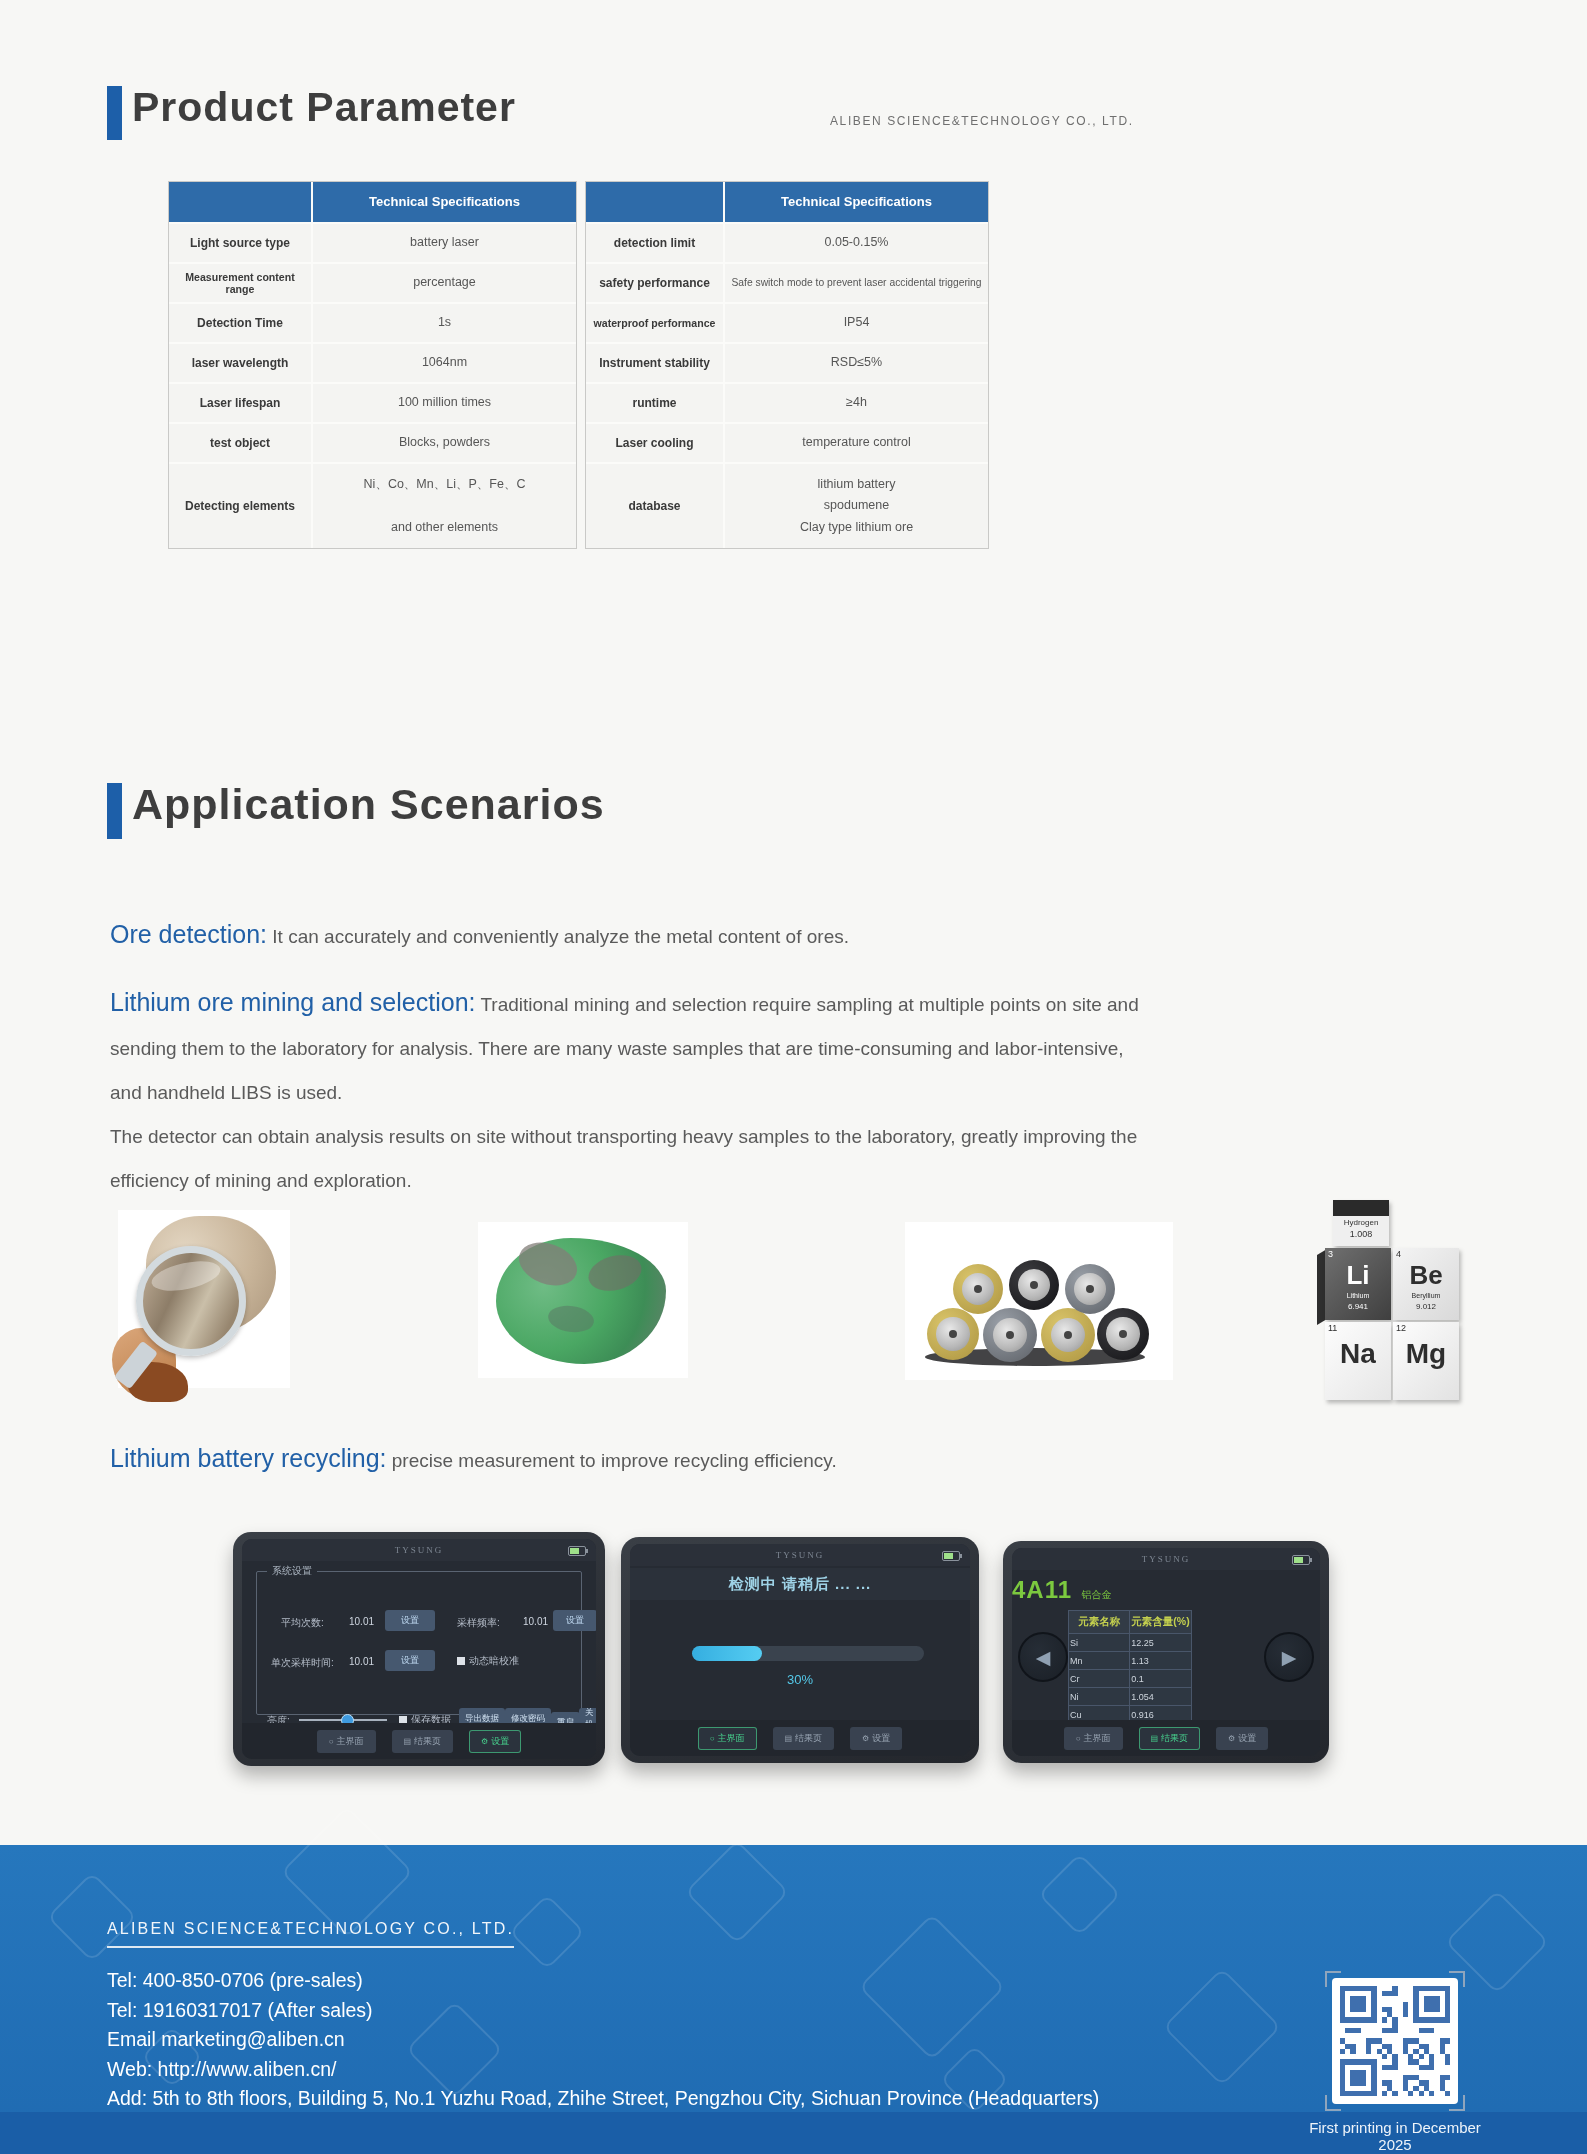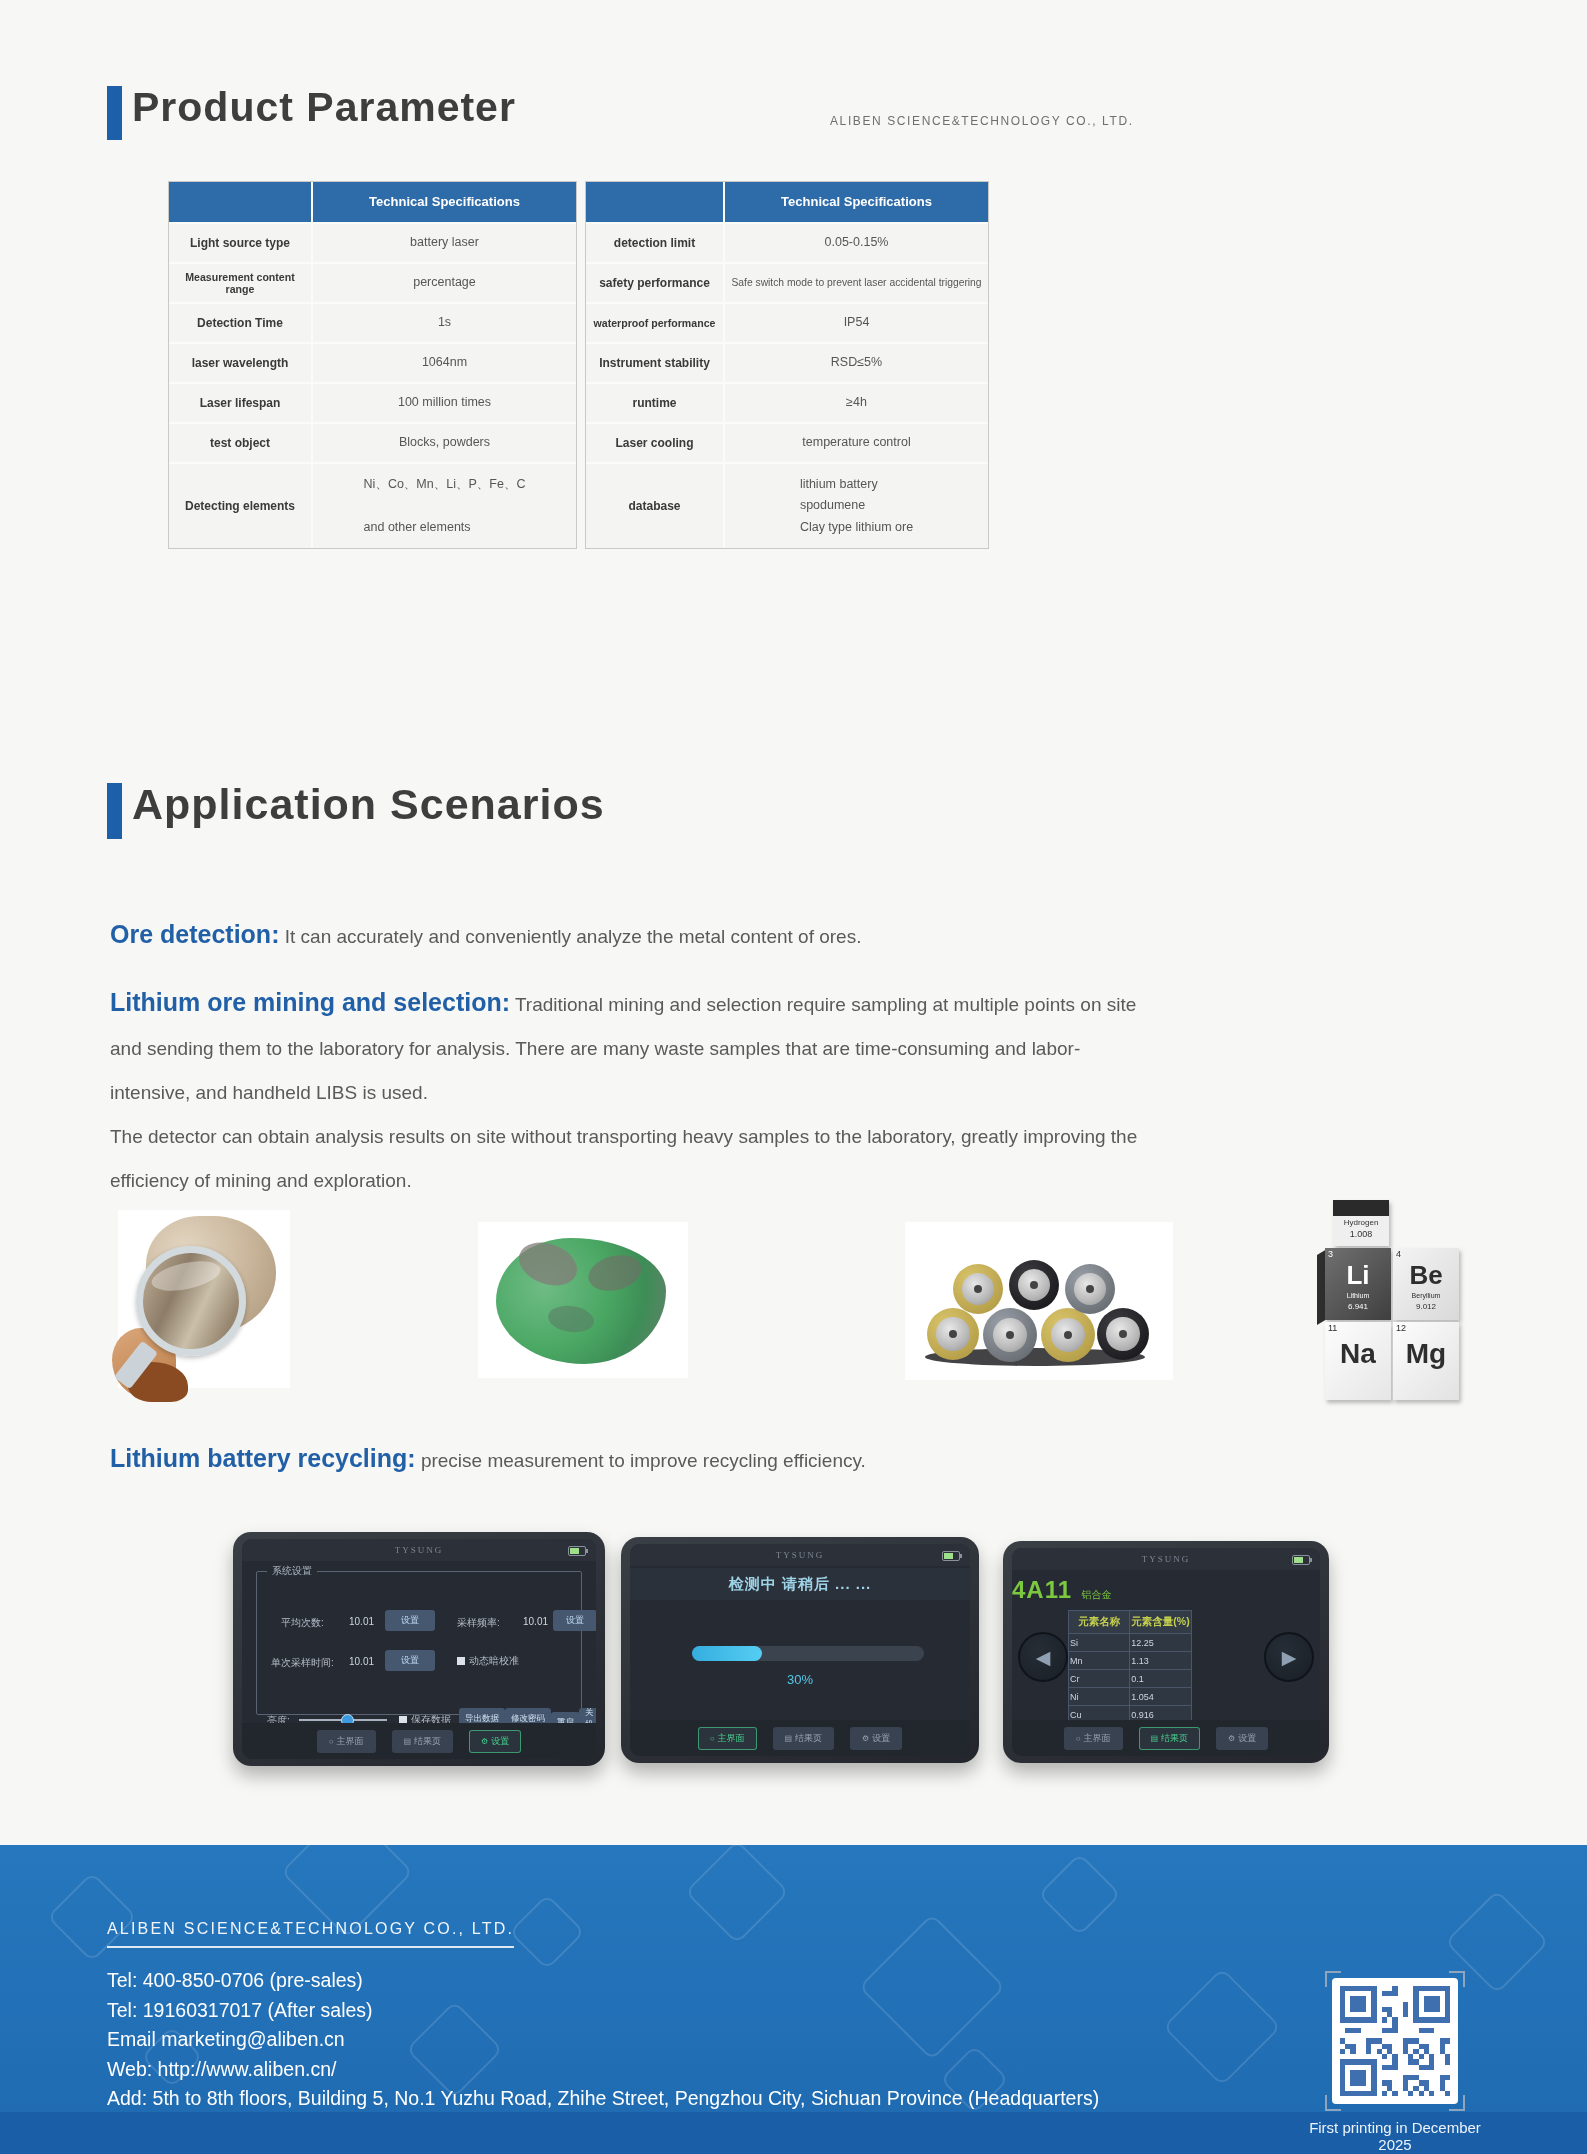--- a/index.html
+++ b/index.html
@@ -15,36 +15,36 @@
   
   .spec-table{position:absolute;top:181px;border:1px solid #c9c9c7;background:#fbfbf9;}
   .spec-left{left:168px;width:407px;}
   .spec-right{left:585px;width:402px;}
   .spec-table .tr{display:flex;gap:2px;margin-bottom:2px;}
   .spec-table .tr:last-child{margin-bottom:0;}
   .spec-table .c1{width:142px;flex:none;display:flex;align-items:center;justify-content:center;
                   text-align:center;background:#f4f4f2;font-size:12px;font-weight:700;color:#3a3a3a;
                   padding:0 2px;box-sizing:border-box;}
   .spec-right .c1{width:137px;}
-  .spec-table .c2{flex:1;display:flex;align-items:center;justify-content:center;
+  .spec-table .c2{flex:1;display:flex;align-items:center;justify-content:center;text-align:center;
                   background:#f4f4f2;font-size:12.5px;color:#565656;white-space:pre-line;
                   line-height:1.7;padding:16px 3px;box-sizing:border-box;}
   .spec-table .tr.th{height:40px;}
   .spec-table .tr.th .c1,.spec-table .tr.th .c2{background:#2e6ba9;}
   .spec-table .tr.th .c2{color:#ffffff;font-weight:700;font-size:13px;}
   .spec-table .tr.r{height:38px;}
   .spec-table .tr.big{height:84px;}
   .sm-label{font-size:10.6px !important;}
   .sm-value{font-size:10.3px !important;}
   
   .h-bar2{left:107px;top:783px;height:56px;}
   .section-title{position:absolute;left:132px;top:780px;font-size:43px;font-weight:700;color:#3e3e3e;
                  letter-spacing:1px;}
   .para{position:absolute;left:110px;width:1045px;font-size:19px;color:#5a5a5a;line-height:44px;}
-  .para .lead{color:#2160a7;font-weight:700;font-size:25px;}
+  .para .lead{color:#2160a7;font-weight:400;font-size:25px;}
   .para .body{white-space:pre-line;}
   .p-ore{top:912px;}
   .p-lithium{top:980px;}
   .p-battery{top:1436px;}
   
   .photo{position:absolute;background:#ffffff;}
   
   .ph1{left:118px;top:1210px;width:172px;height:178px;}
   .ph1 .rock{position:absolute;left:28px;top:6px;width:130px;height:118px;border-radius:46% 54% 58% 42%;
              background:radial-gradient(circle at 30% 30%,#e3d6c2,#c8b499 55%,#a9947a);}

